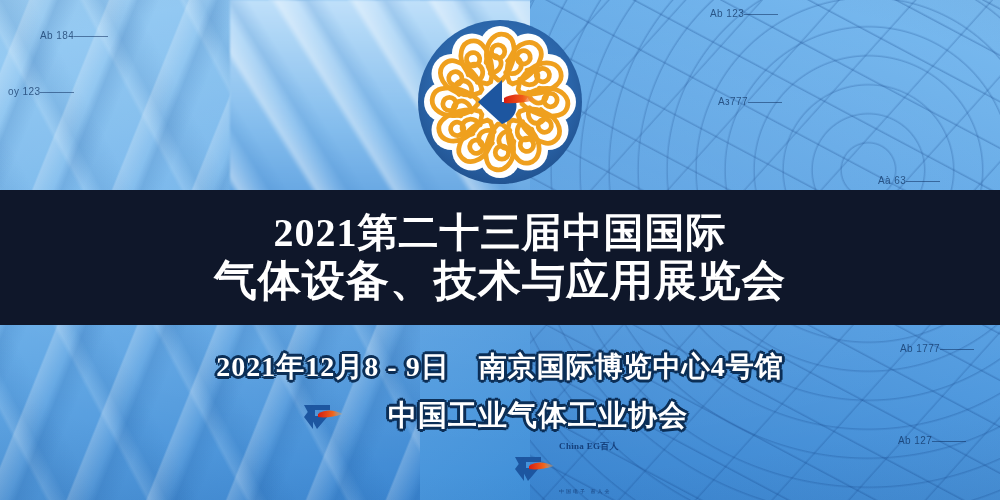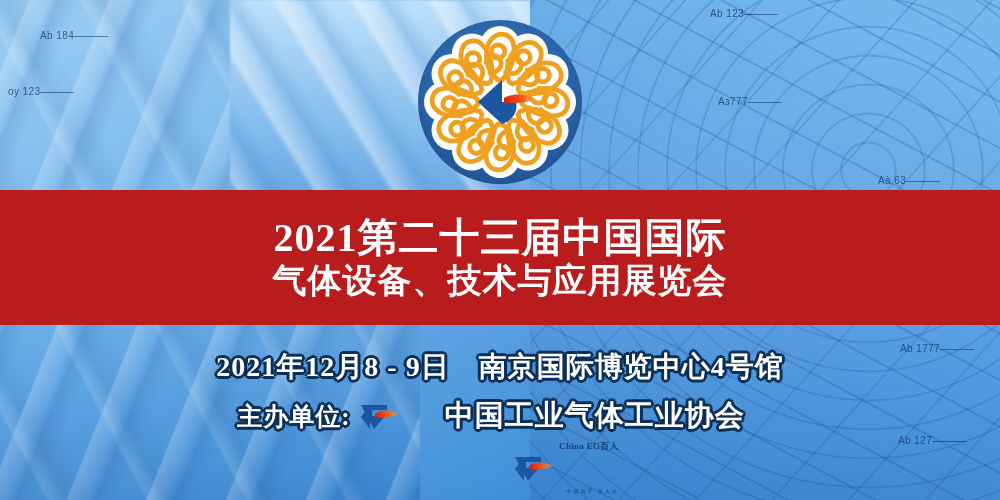--- a/index.html
+++ b/index.html
@@ -114,48 +114,47 @@
     position: absolute;
     left: 400px; top: 10px;
     width: 200px; height: 180px;
   }
 
   
   #title-band {
     position: absolute;
     left: 0; top: 190px;
     width: 1000px; height: 135px;
-    background: #b91c1c;
+    background: #0f172a;
     display: flex;
     flex-direction: column;
     align-items: center;
     justify-content: center;
   }
   .title-line {
     color: #ffffff;
     font-family: "Liberation Serif", serif;
     font-weight: bold;
     letter-spacing: 1px;
     white-space: nowrap;
     line-height: 1.05;
   }
   #title-line-1 { font-size: 40px; }
-  #title-line-2 { font-size: 34px; margin-top: 4px; }
+  #title-line-2 { font-size: 43px; margin-top: 4px; }
 
   
   #info-block {
     position: absolute;
     left: 0; top: 330px;
     width: 1000px; height: 170px;
     display: flex;
     flex-direction: column;
     align-items: center;
     padding-top: 18px;
     box-sizing: border-box;
-    text-align: right;
   }
   .outlined {
     color: #ffffff;
     font-family: "Liberation Serif", serif;
     font-weight: bold;
     white-space: nowrap;
     text-shadow:
       -2px -2px 0 #0c2f57, 0 -2px 0 #0c2f57, 2px -2px 0 #0c2f57,
        2px  0   0 #0c2f57, 2px  2px 0 #0c2f57, 0  2px 0 #0c2f57,
       -2px  2px 0 #0c2f57, -2px 0   0 #0c2f57,
@@ -290,21 +289,20 @@
   <div id="title-band">
     <div class="title-line" id="title-line-1">2021第二十三届中国国际</div>
     <div class="title-line" id="title-line-2">气体设备、技术与应用展览会</div>
   </div>
 
   <div id="info-block">
 
     <div class="outlined" id="date-venue">2021年12月8 - 9日　南京国际博览中心4号馆</div>
 
     <div class="org-row" id="org-row-1">
-      <span class="outlined org-prefix">主办单位:</span>
       <span class="org-mark">
         <svg width="46" height="34" viewBox="0 0 46 34" aria-hidden="true">
           <defs>
             <linearGradient id="fl1" x1="0" y1="0" x2="1" y2="0">
               <stop offset="0%" stop-color="#d81c10"></stop>
               <stop offset="60%" stop-color="#f0661c"></stop>
               <stop offset="100%" stop-color="#f7b05c" stop-opacity="0.2"></stop>
             </linearGradient>
           </defs>
           <path d="M4,6 L30,6 L30,11 L15,11 L15,17 L28,17 L17,30 Z" fill="#1d56a0"></path>

